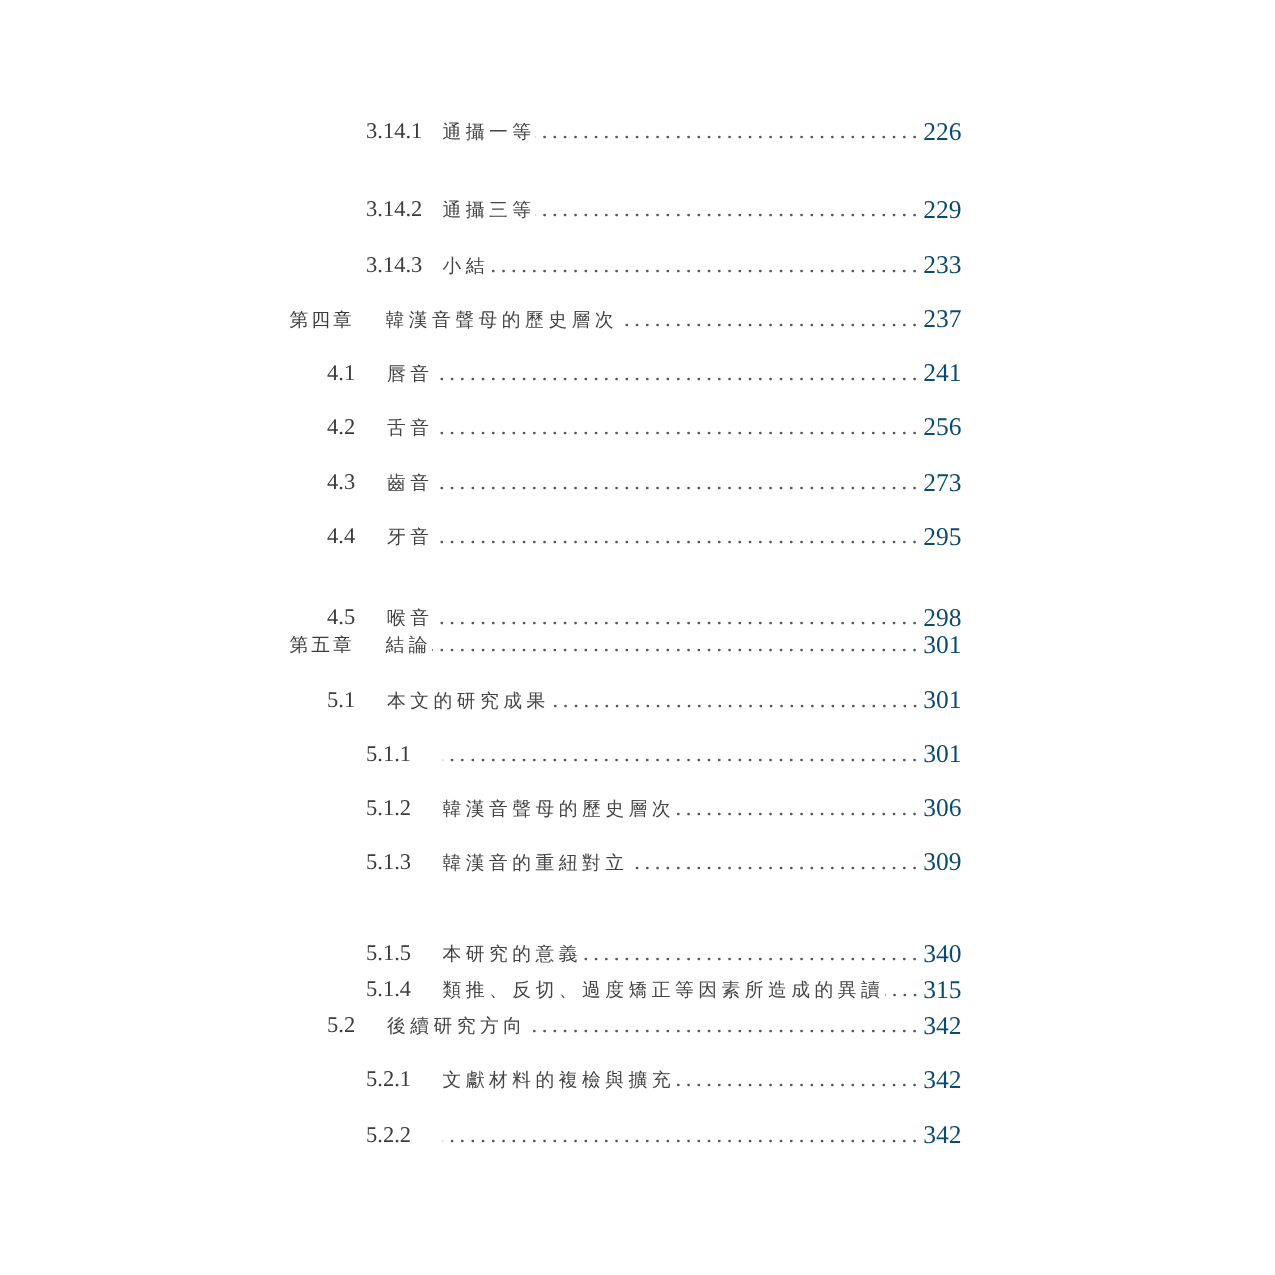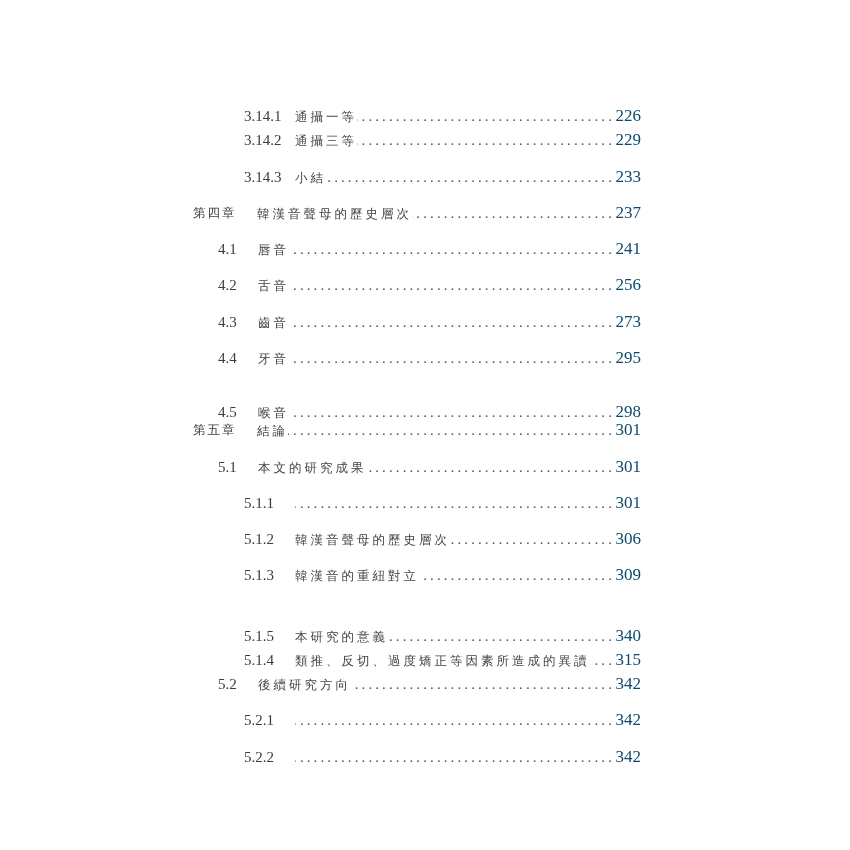--- a/index.html
+++ b/index.html
@@ -85,21 +85,21 @@
   .lv-section .num { left: 218px; }
   .lv-section .title-wrap { left: 258px; }
   .lv-sub .num { left: 244px; }
   .lv-sub .title-wrap { left: 295px; }
   .title-wrap { padding-right: 26px; }
 </style>
 </head>
 <body>
 
 <div class="toc" id="toc">
-  <div class="row lv-sub" style="top: 104px;">
+  <div class="row lv-sub" style="top: 76px;">
     <span class="num">3.14.1</span>
     <div class="title-wrap">
       <span class="title">通攝一等</span>
       <span class="leader">........................................................................................................................</span>
     </div>
     <span class="page">226</span>
   </div>
 
   <div class="row lv-sub" style="top: 128.25px;">
     <span class="num">3.14.2</span>
@@ -240,20 +240,21 @@
     <div class="title-wrap">
       <span class="title">後續研究方向</span>
       <span class="leader">........................................................................................................................</span>
     </div>
     <span class="page">342</span>
   </div>
 
   <div class="row lv-sub" style="top: 708.25px; text-decoration: underline;">
     <span class="num">5.2.1</span>
     <div class="title-wrap">
+      <span class="title">文獻材料的複檢與擴充</span>
       <span class="leader">........................................................................................................................</span>
     </div>
     <span class="page">342</span>
   </div>
 
   <div class="row lv-sub" style="top: 744.5px;">
     <span class="num">5.2.2</span>
     <div class="title-wrap">
       <span class="leader">........................................................................................................................</span>
     </div>

